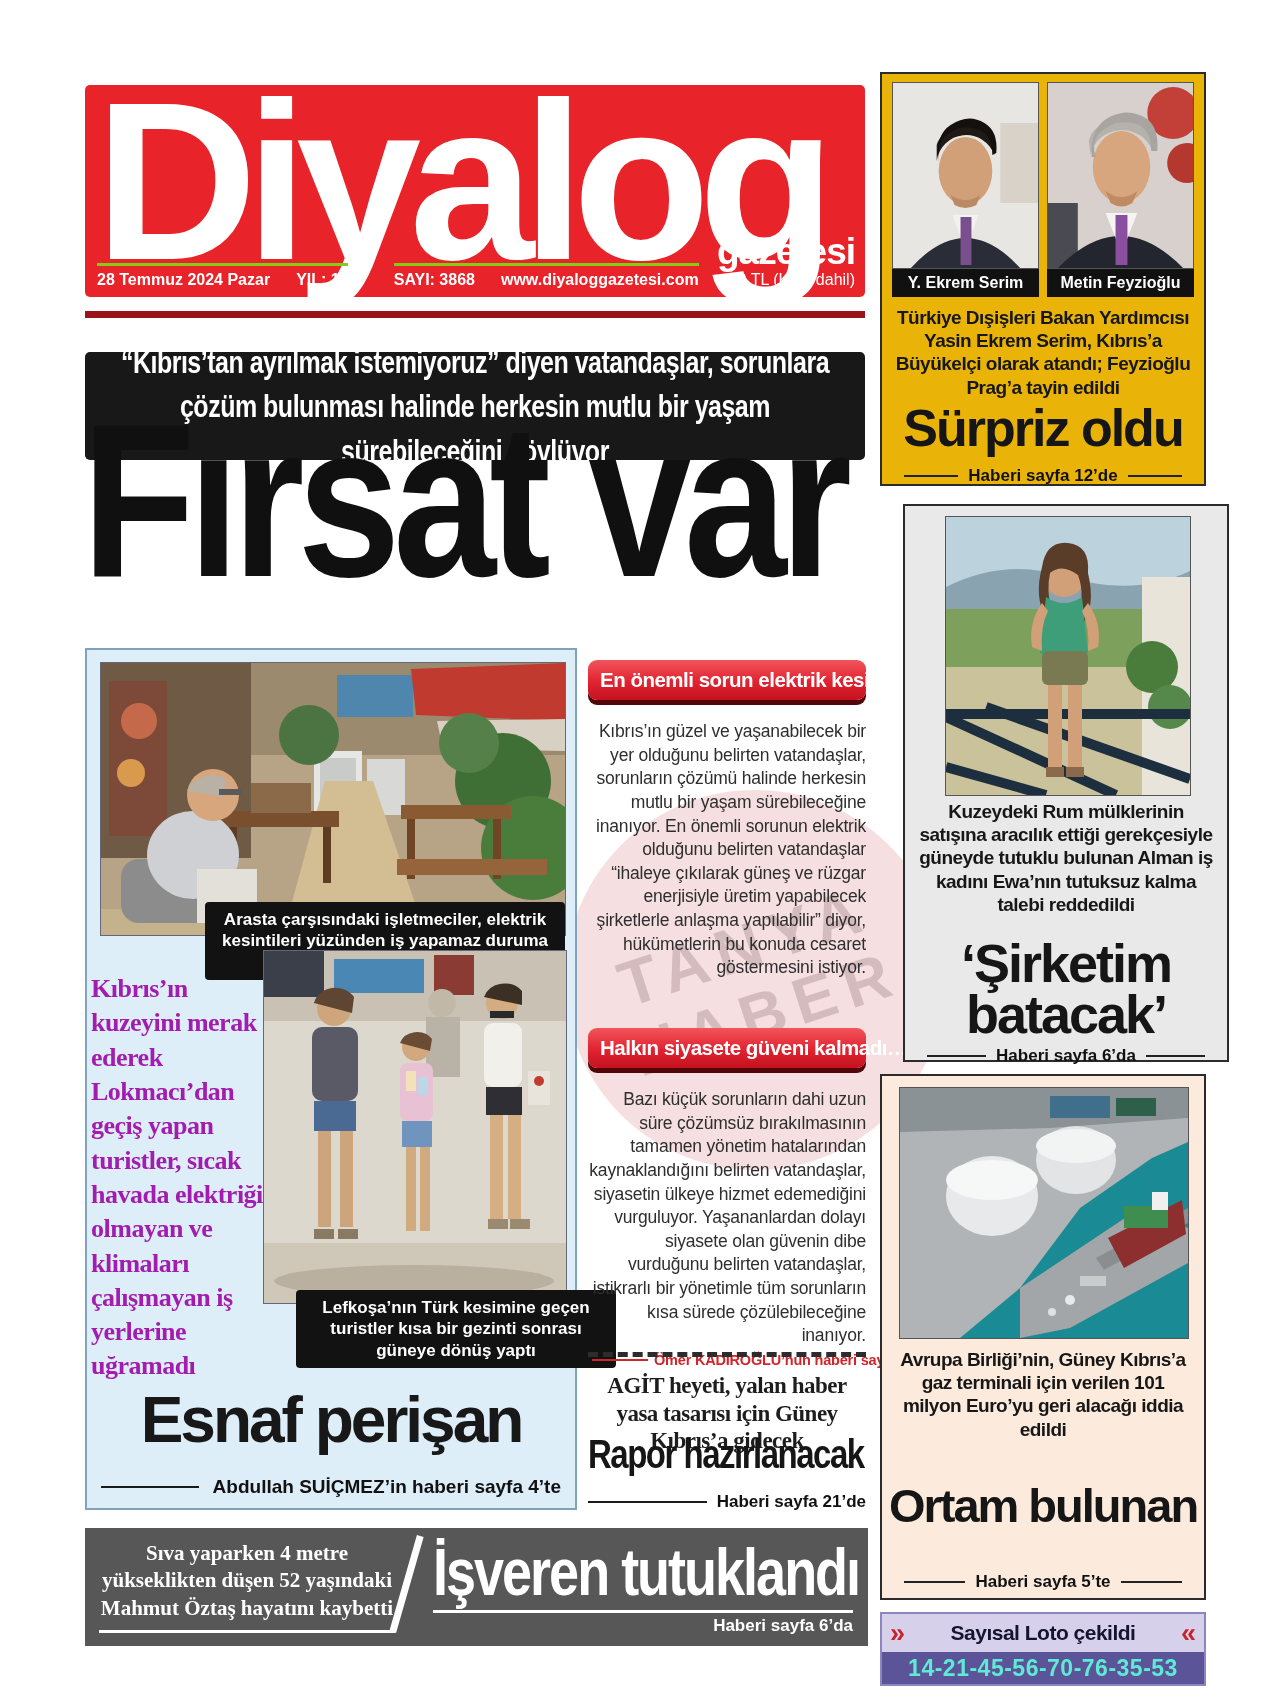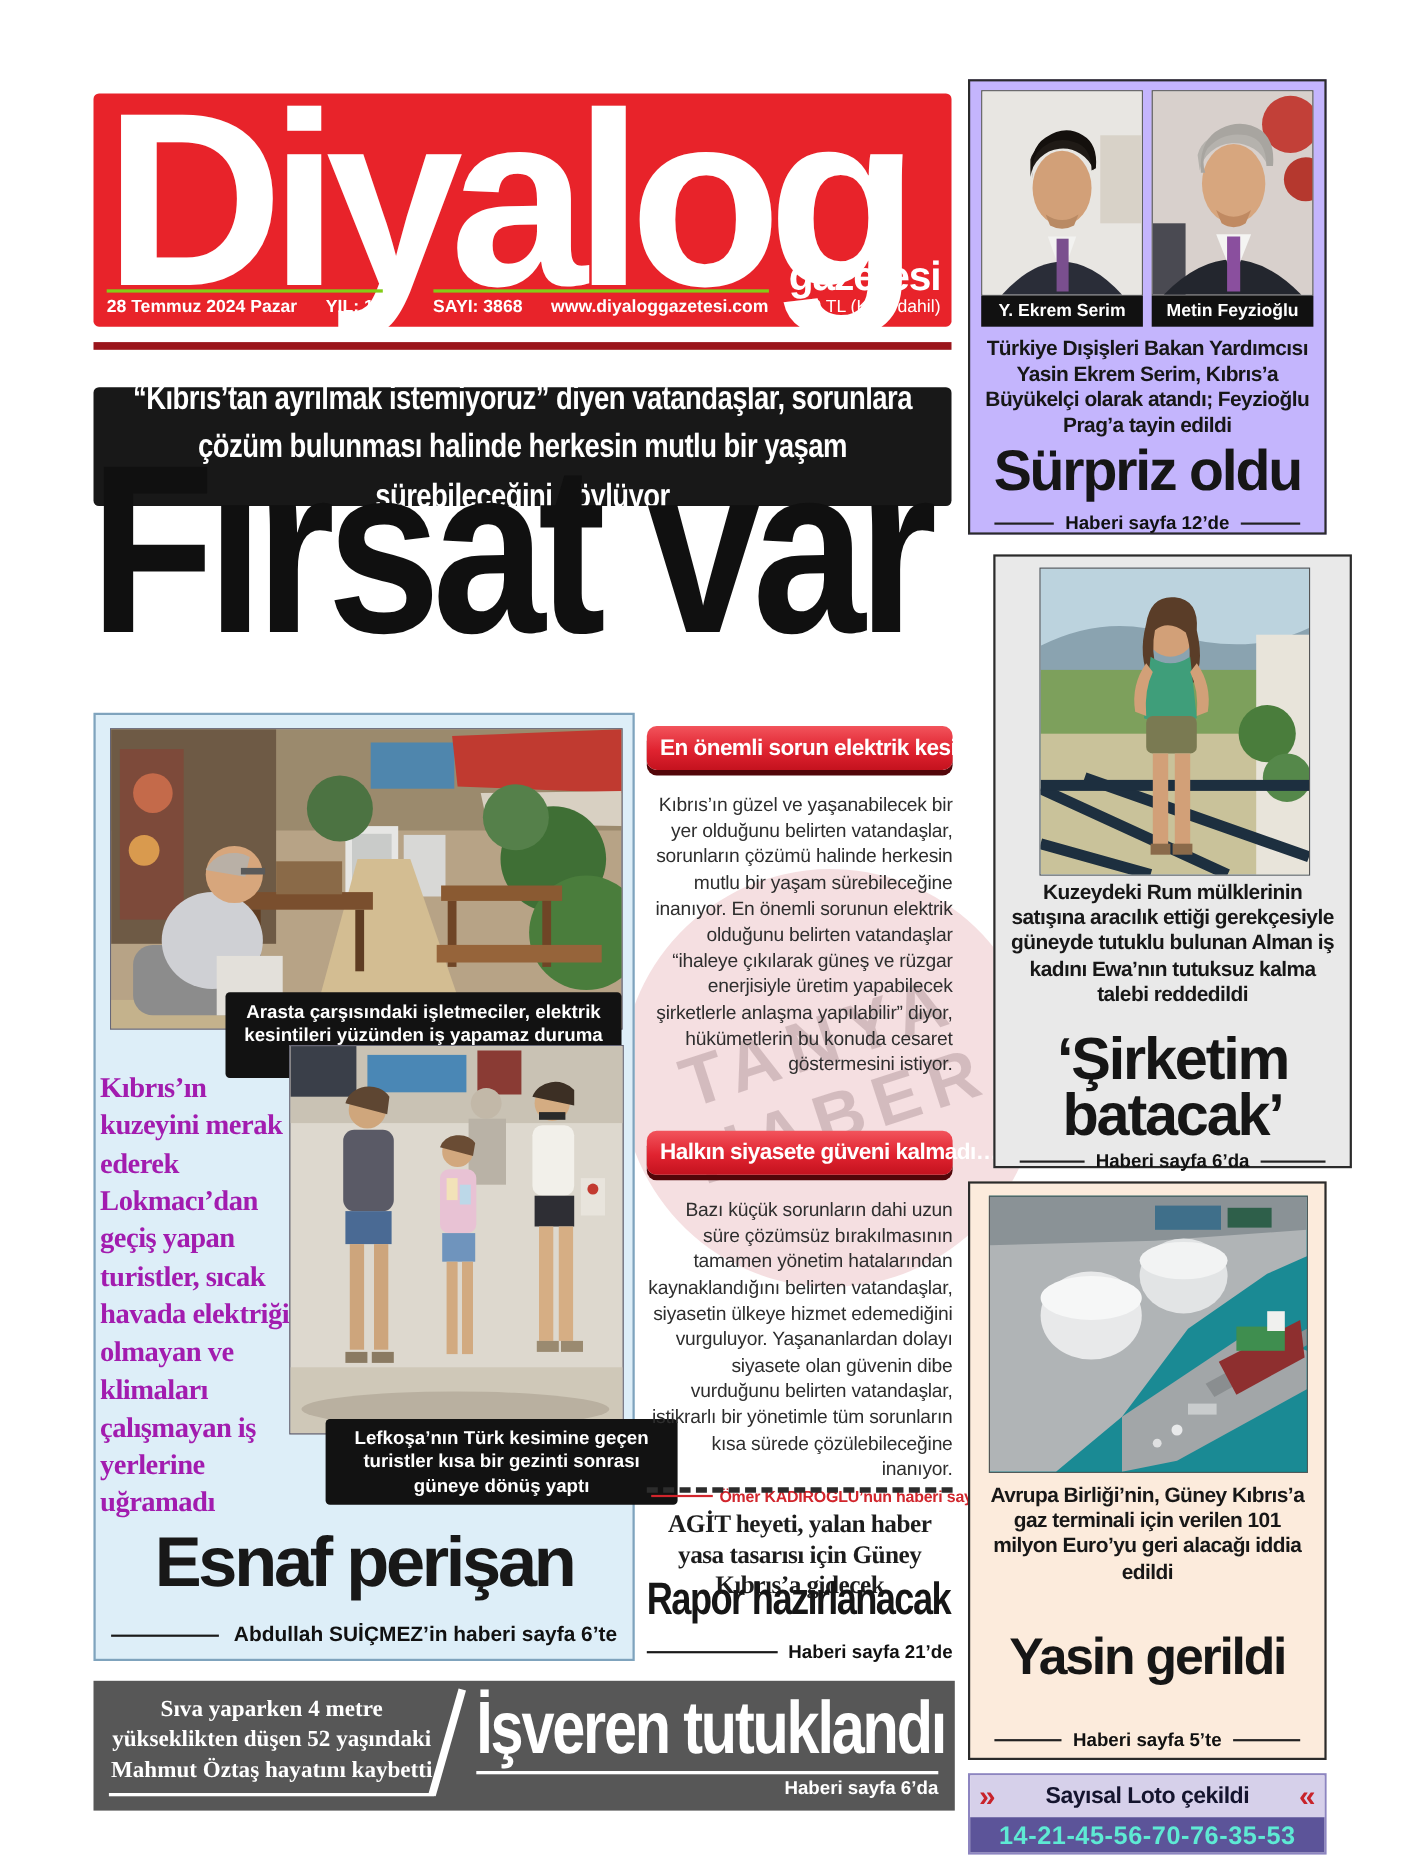--- a/index.html
+++ b/index.html
@@ -70,21 +70,21 @@
   .agit-intro{position:absolute;left:0;top:712px;width:100%;font-family:"Liberation Serif",serif;
         font-size:23px;font-weight:bold;color:#1d1d1d;text-align:center;line-height:1.2;letter-spacing:-0.5px;}
   .agit-headline{position:absolute;left:0;top:770px;margin:0;width:100%;color:#161616;font-size:33px;font-weight:800;
         letter-spacing:-1.5px;transform:scaleY(1.25);transform-origin:left top;white-space:nowrap;}
   .agit-page{position:absolute;left:0;top:832px;width:100%;display:flex;align-items:center;gap:10px;}
   .agit-page .rule{flex:1;border-top:2px solid #1a1a1a;}
   .agit-page .txt{font-size:17px;font-weight:bold;color:#111;white-space:nowrap;}
 
   
   .rbox{position:absolute;left:880px;width:326px;border:2px solid #2b2b2b;box-sizing:border-box;}
-  .rbox1{top:72px;height:414px;background:#c4b5fd;}
+  .rbox1{top:72px;height:414px;background:#eab308;}
   .rbox2{top:504px;height:558px;background:#e9e9e9;margin-left:23px;}
   .rbox3{top:1074px;height:526px;background:#fcebdc;}
   .portrait-row{position:absolute;left:10px;top:8px;width:302px;display:flex;gap:8px;}
   .portrait-cell{flex:1;}
   .portrait-photo{height:185px;border:1px solid #555;background:#ccc;}
   .portrait-photo svg{display:block;width:100%;height:100%;}
   .name-bar{height:28px;background:#111;color:#fff;font-size:16px;font-weight:bold;display:flex;
         align-items:center;justify-content:center;white-space:nowrap;}
   .rbox-text{position:absolute;left:10px;width:302px;color:#171717;font-size:19px;font-weight:bold;
         text-align:center;line-height:1.22;letter-spacing:-0.5px;}
@@ -236,21 +236,21 @@
           <rect x="246" y="268" width="20" height="10" fill="#9a8a70"></rect>
         <rect x="264" y="120" width="22" height="34" fill="#e8e4dc"></rect>
         <circle cx="275" cy="130" r="5" fill="#c23a30"></circle>
       </svg>
     </div>
     <div class="caption-bar caption2">Lefkoşa’nın Türk kesimine geçen turistler kısa bir gezinti sonrası güneye dönüş yaptı</div>
 
     <h2 class="esnaf-headline">Esnaf perişan</h2>
     <div class="esnaf-byline">
       <span class="rule"></span>
-      <span class="txt">Abdullah SUİÇMEZ’in haberi sayfa 6’te</span>
+      <span class="txt">Abdullah SUİÇMEZ’in haberi sayfa 4’te</span>
     </div>
   </div>
 
   <div class="mid-col">
     <div class="red-label label1">En önemli sorun elektrik kesintileri…</div>
     <div class="mid-body body1">Kıbrıs’ın güzel ve yaşanabilecek bir yer olduğunu belirten vatandaşlar, sorunların çözümü halinde herkesin mutlu bir yaşam sürebileceğine inanıyor. En önemli sorunun elektrik olduğunu belirten vatandaşlar “ihaleye çıkılarak güneş ve rüzgar enerjisiyle üretim yapabilecek şirketlerle anlaşma yapılabilir” diyor, hükümetlerin bu konuda cesaret göstermesini istiyor.</div>
     <div class="red-label label2">Halkın siyasete güveni kalmadı…</div>
     <div class="mid-body body2">
       <span>Bazı küçük sorunların dahi uzun süre çözümsüz bırakılmasının tamamen yönetim hatalarından kaynaklandığını belirten vatandaşlar, siyasetin ülkeye hizmet edemediğini vurguluyor. Yaşananlardan dolayı siyasete olan güvenin dibe vurduğunu belirten vatandaşlar, istikrarlı bir yönetimle tüm sorunların kısa sürede çözülebileceğine inanıyor.</span>
       <span class="red-byline"><span class="dash"></span><span>Ömer KADİROĞLU’nun haberi sayfa 4’te</span></span>
@@ -355,21 +355,21 @@
         <polygon points="196,170 288,120 288,135 204,182" fill="#8a8e90"></polygon>
         <polygon points="208,150 282,112 286,146 224,180" fill="#8e2f2f"></polygon>
         <rect x="224" y="118" width="44" height="22" fill="#3f8e4f"></rect>
         <rect x="252" y="104" width="16" height="18" fill="#f0f0ee"></rect>
         <rect x="180" y="188" width="26" height="10" fill="#c9cccd"></rect>
         <circle cx="170" cy="212" r="5" fill="#e8e9ea"></circle>
           <circle cx="152" cy="224" r="4" fill="#dfe0e1"></circle>
       </svg>
     </div>
     <div class="rbox-text rb3-text">Avrupa Birliği’nin, Güney Kıbrıs’a gaz terminali için verilen 101 milyon Euro’yu geri alacağı iddia edildi</div>
-    <h3 class="rbox-headline rb3-headline">Yasin gerildi</h3>
+    <h3 class="rbox-headline rb3-headline">Ortam bulunan</h3>
     <div class="page-ref rb3-page">
       <span class="txt">Haberi sayfa 5’te</span>
     </div>
   </div>
 
   <div class="bottom-bar">
     <div class="bb-intro">Sıva yaparken 4 metre yükseklikten düşen 52 yaşındaki Mahmut Öztaş hayatını kaybetti</div>
     <div class="bb-slash"></div>
     <div class="bb-main">
       <h2 class="bb-headline">İşveren tutuklandı</h2>

